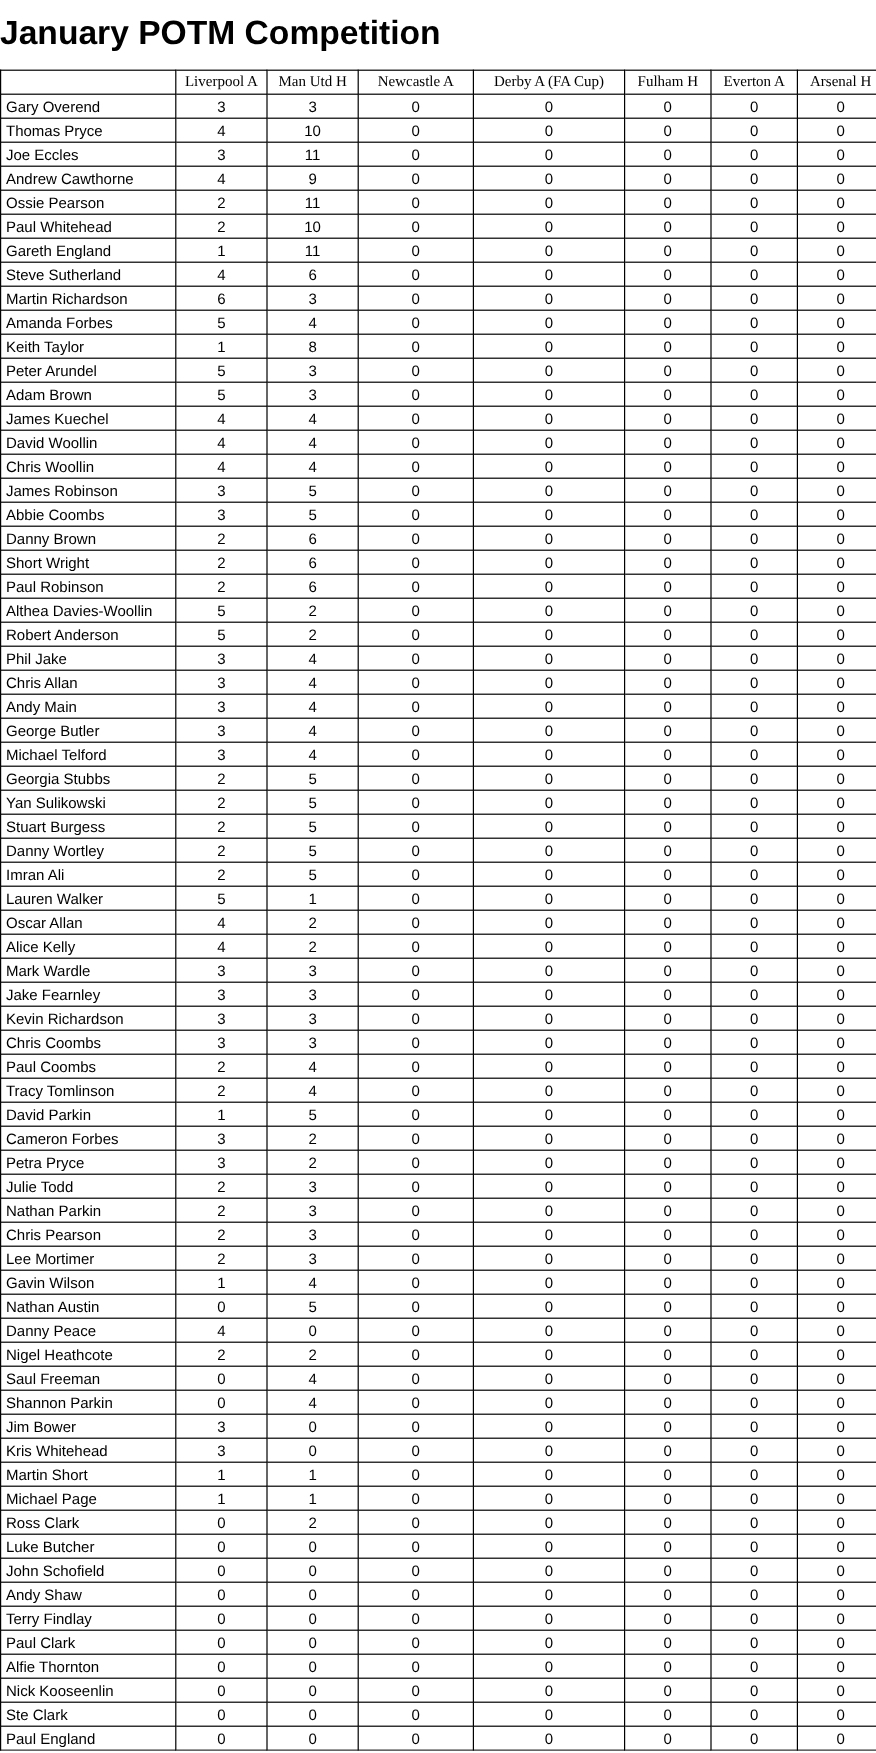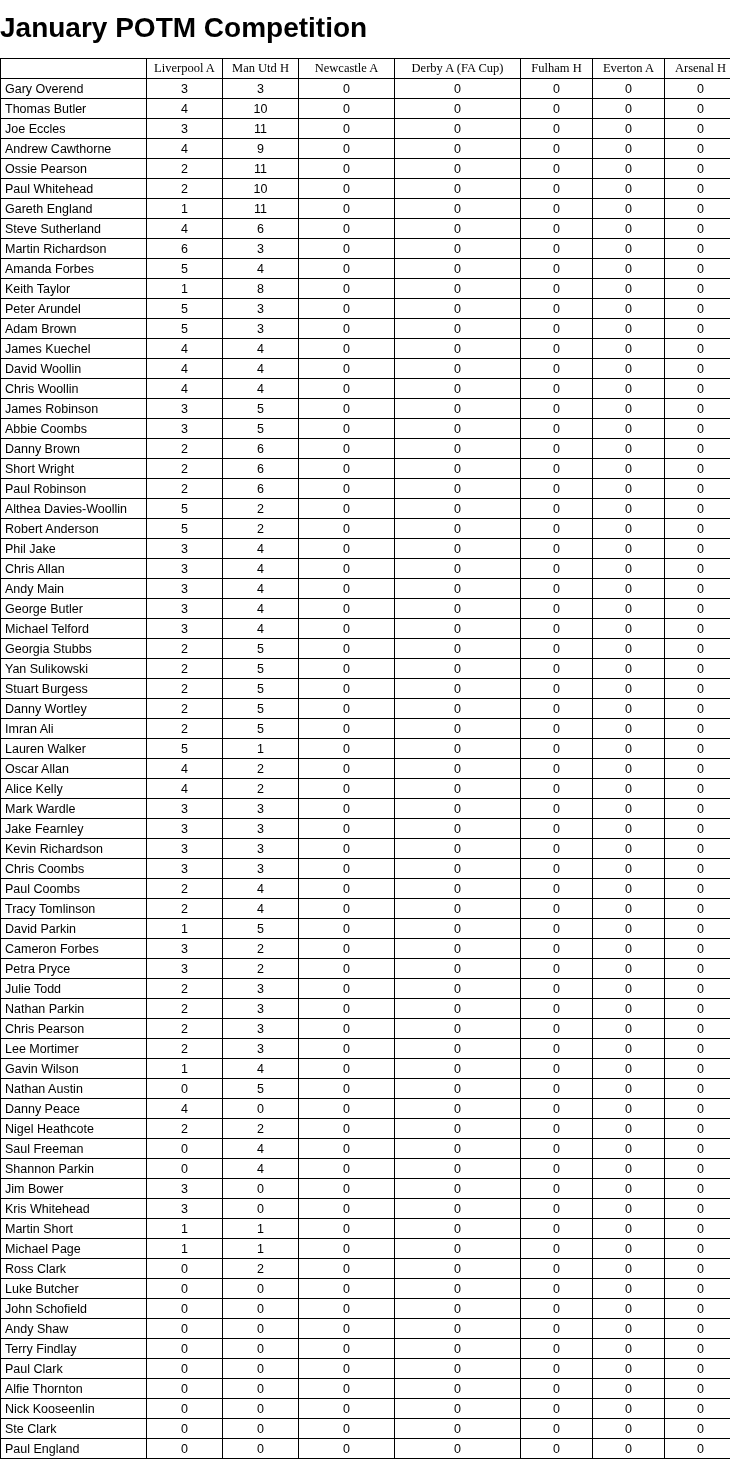--- a/index.html
+++ b/index.html
@@ -100,21 +100,21 @@
           <td class="name">Gary Overend</td>
           <td class="num">3</td>
           <td class="num">3</td>
           <td class="num">0</td>
           <td class="num">0</td>
           <td class="num">0</td>
           <td class="num">0</td>
           <td class="num">0</td>
         </tr>
         <tr>
-          <td class="name">Thomas Butler</td>
+          <td class="name">Thomas Pryce</td>
           <td class="num">4</td>
           <td class="num">10</td>
           <td class="num">0</td>
           <td class="num">0</td>
           <td class="num">0</td>
           <td class="num">0</td>
           <td class="num">0</td>
         </tr>
         <tr>
           <td class="name">Joe Eccles</td>

